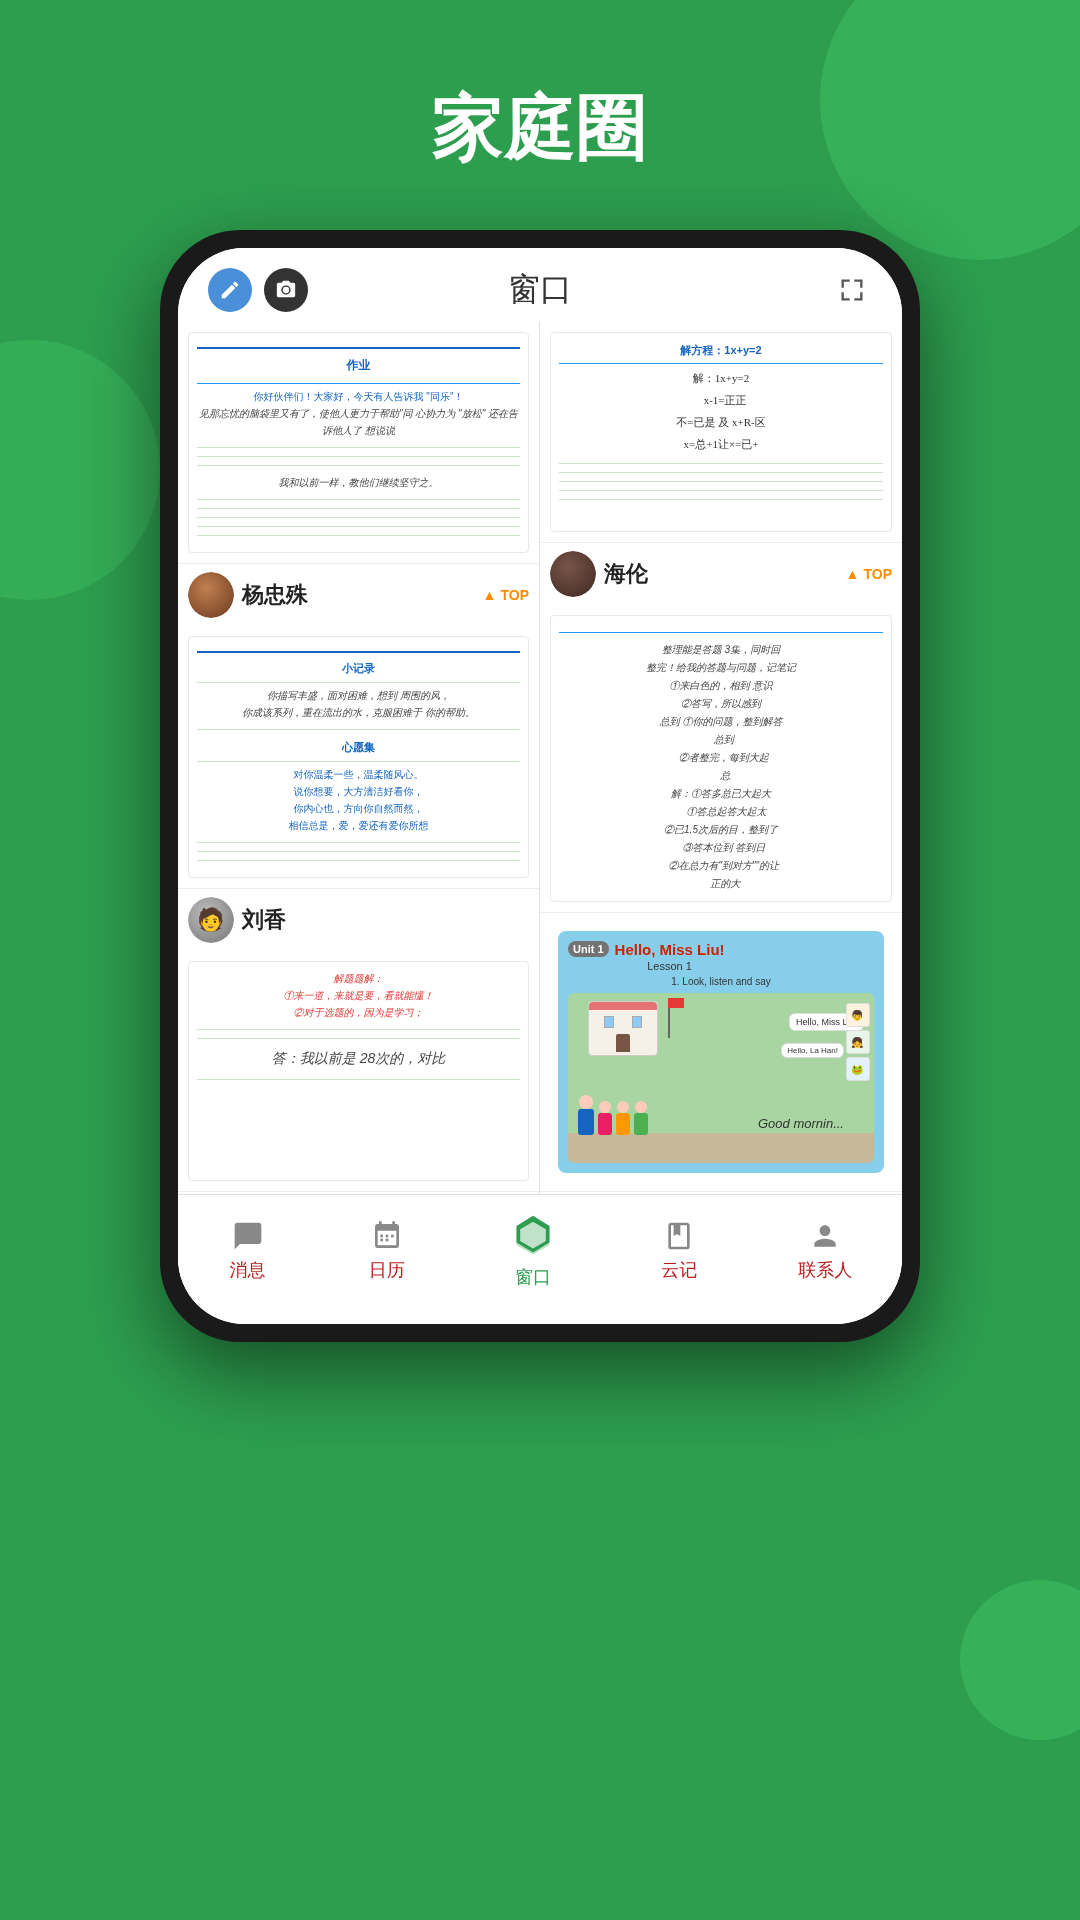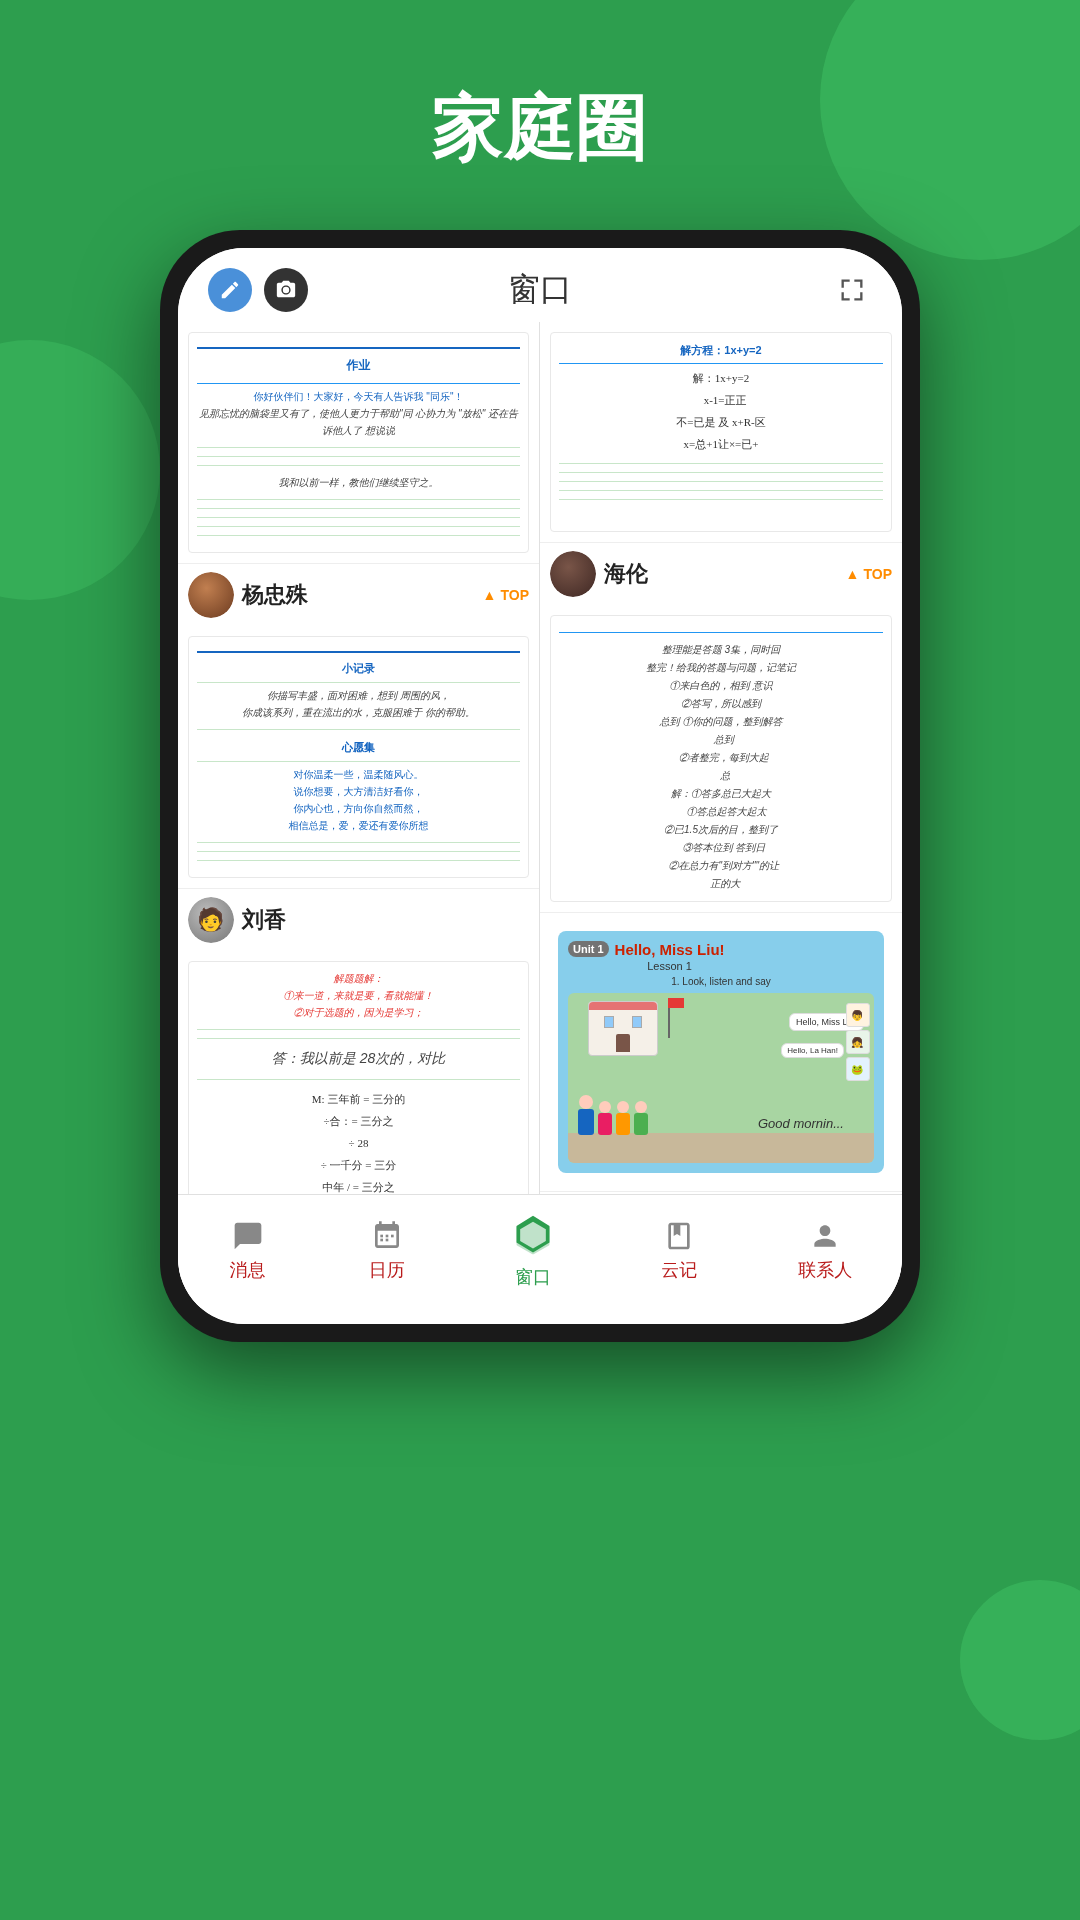--- a/index.html
+++ b/index.html
@@ -475,27 +475,20 @@
               解题题解：<br>
               <span style="color:#e53935;">①来一道，来就是要，看就能懂！</span><br>
               <span style="color:#e53935;">②对于选题的，因为是学习；</span>
             </div>
             <div class="hw-divider"></div>
             <div class="hw-divider"></div>
             <div class="hw-text" style="font-size:14px;">
               答：我以前是 28次的，对比
             </div>
             <div class="hw-divider"></div>
-            <div class="formula-text">
-              M: 三年前 = 三分的<br>
-              ÷合：= 三分之<br>
-              ÷ 28<br>
-              ÷ 一千分 = 三分<br>
-              中年 / = 三分之
-            </div>
           </div>
         </div>
 
       </div>
 
       <div class="right-col scroll-content">
 
         <div class="note-section">
           <div class="note-image">
             <div class="hw-text-blue" style="font-size:11px; font-weight:600;">解方程：1x+y=2</div>

